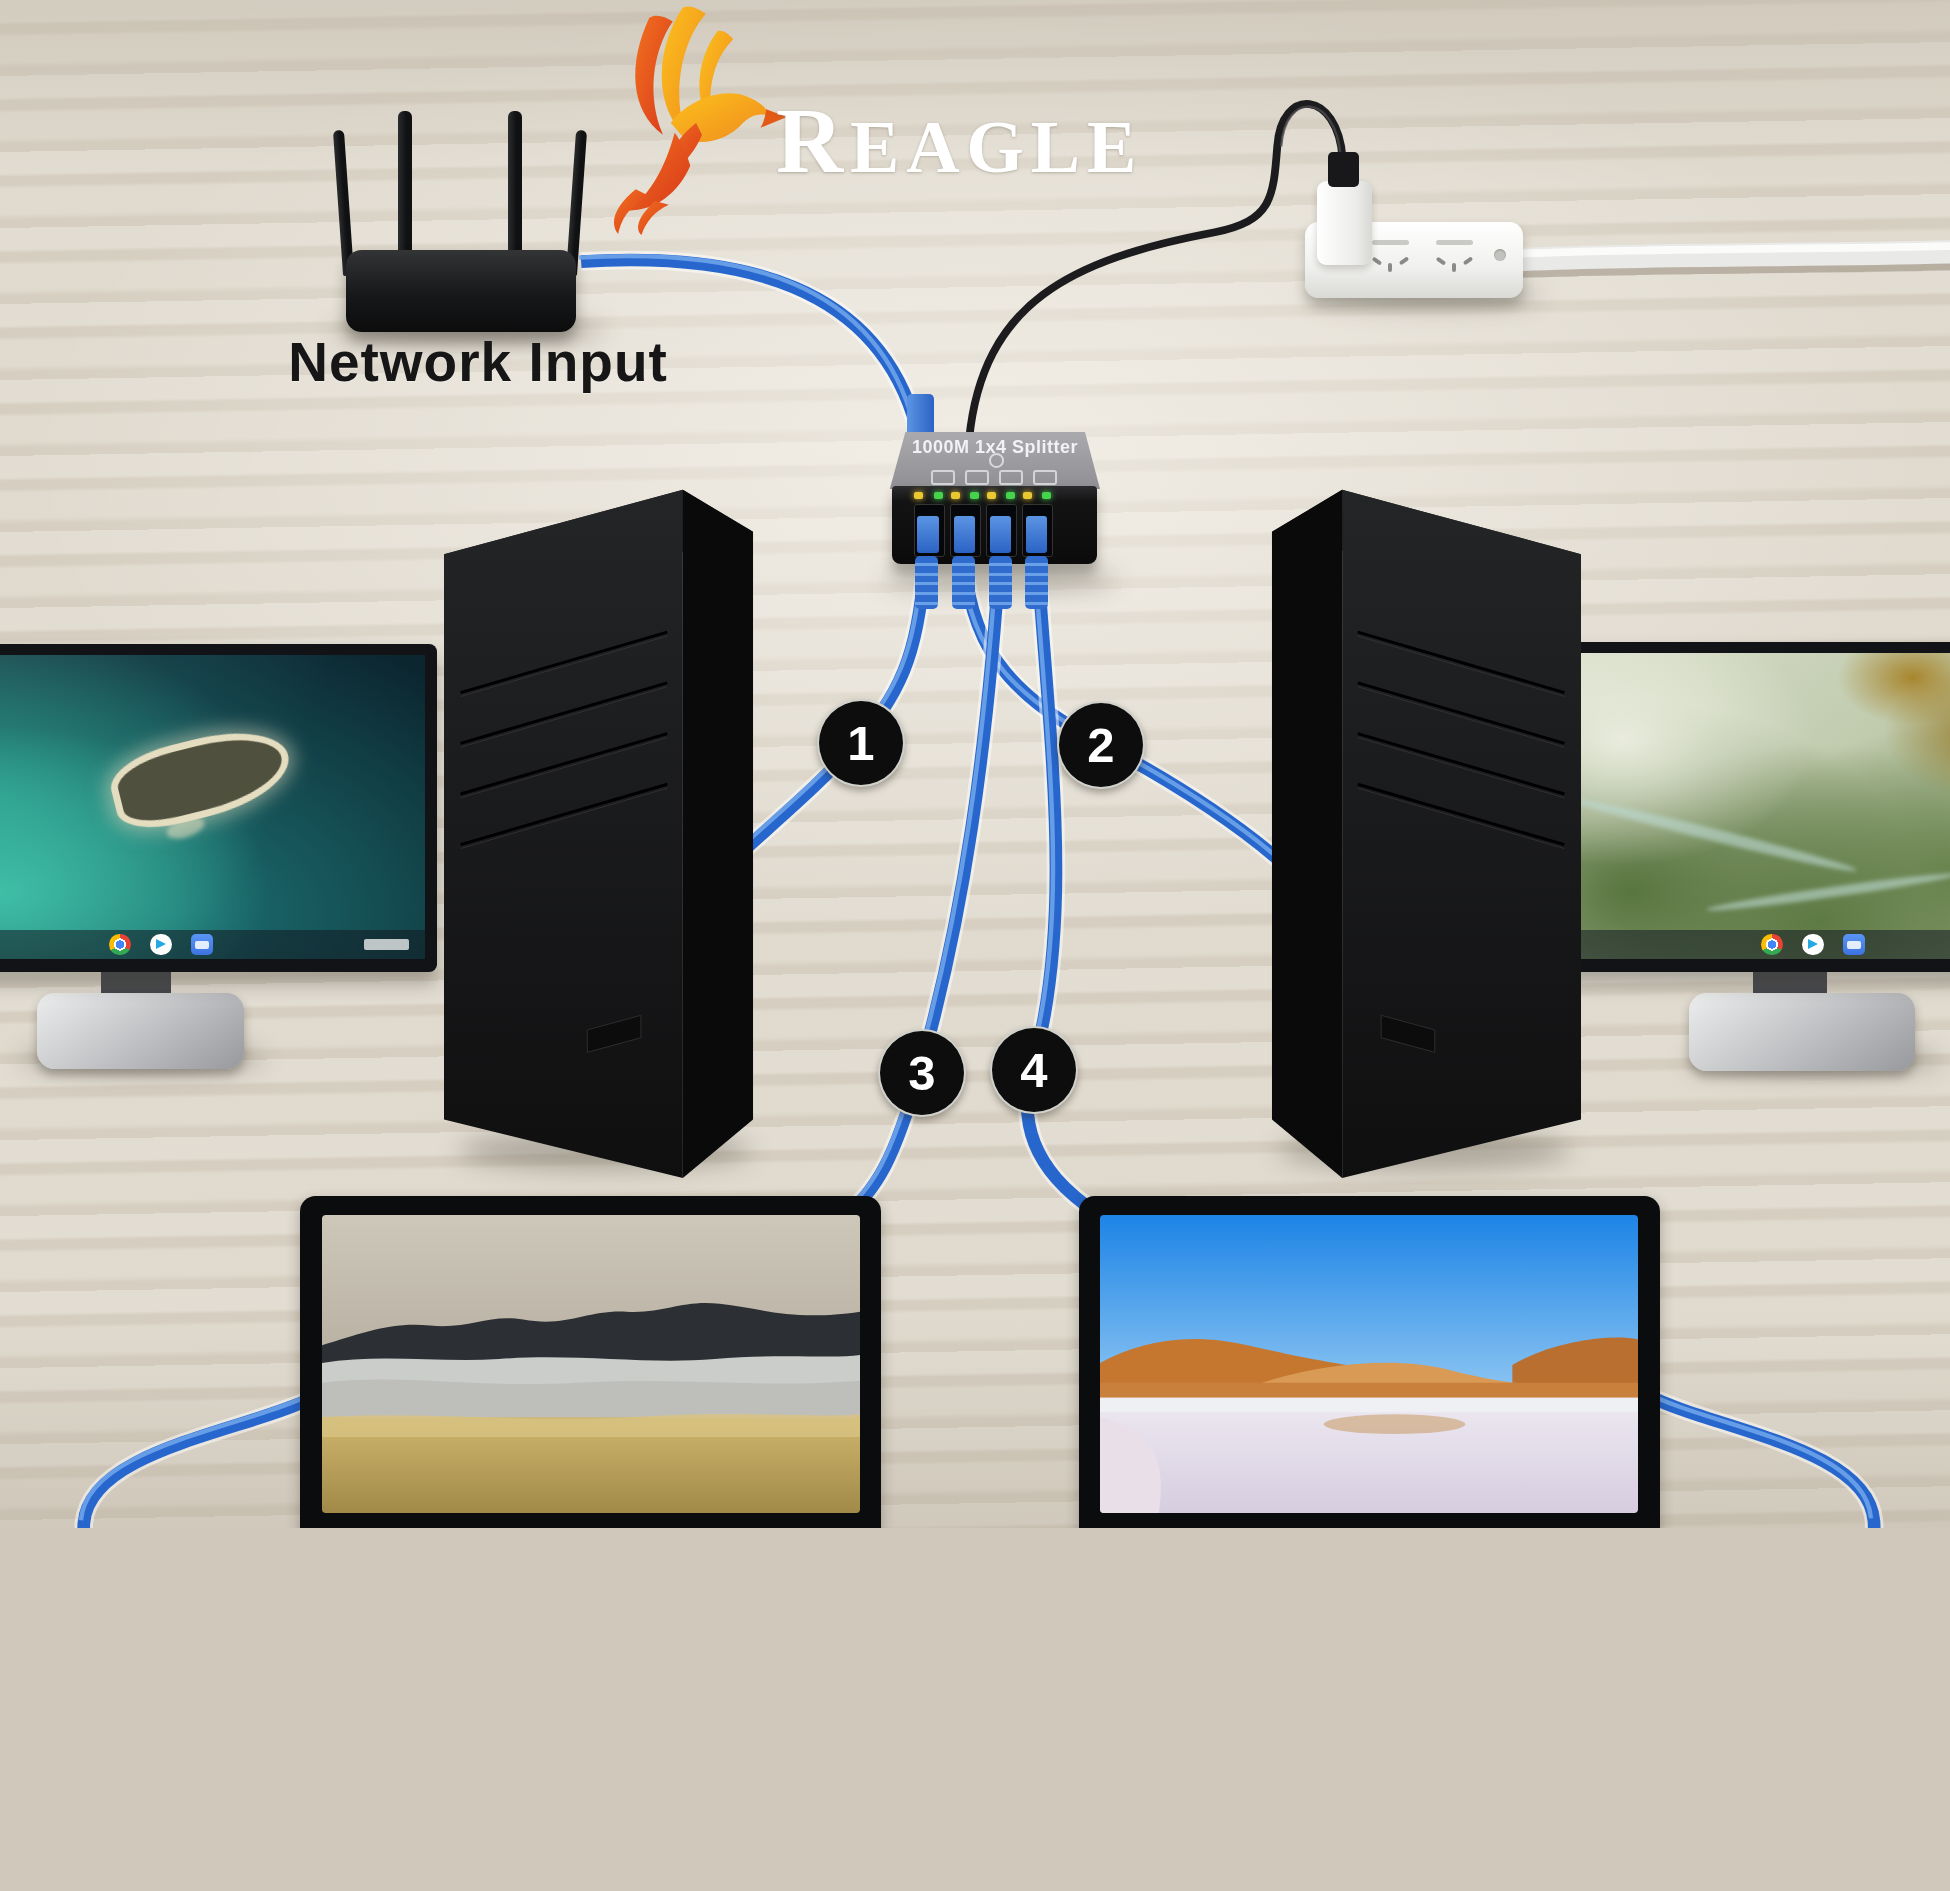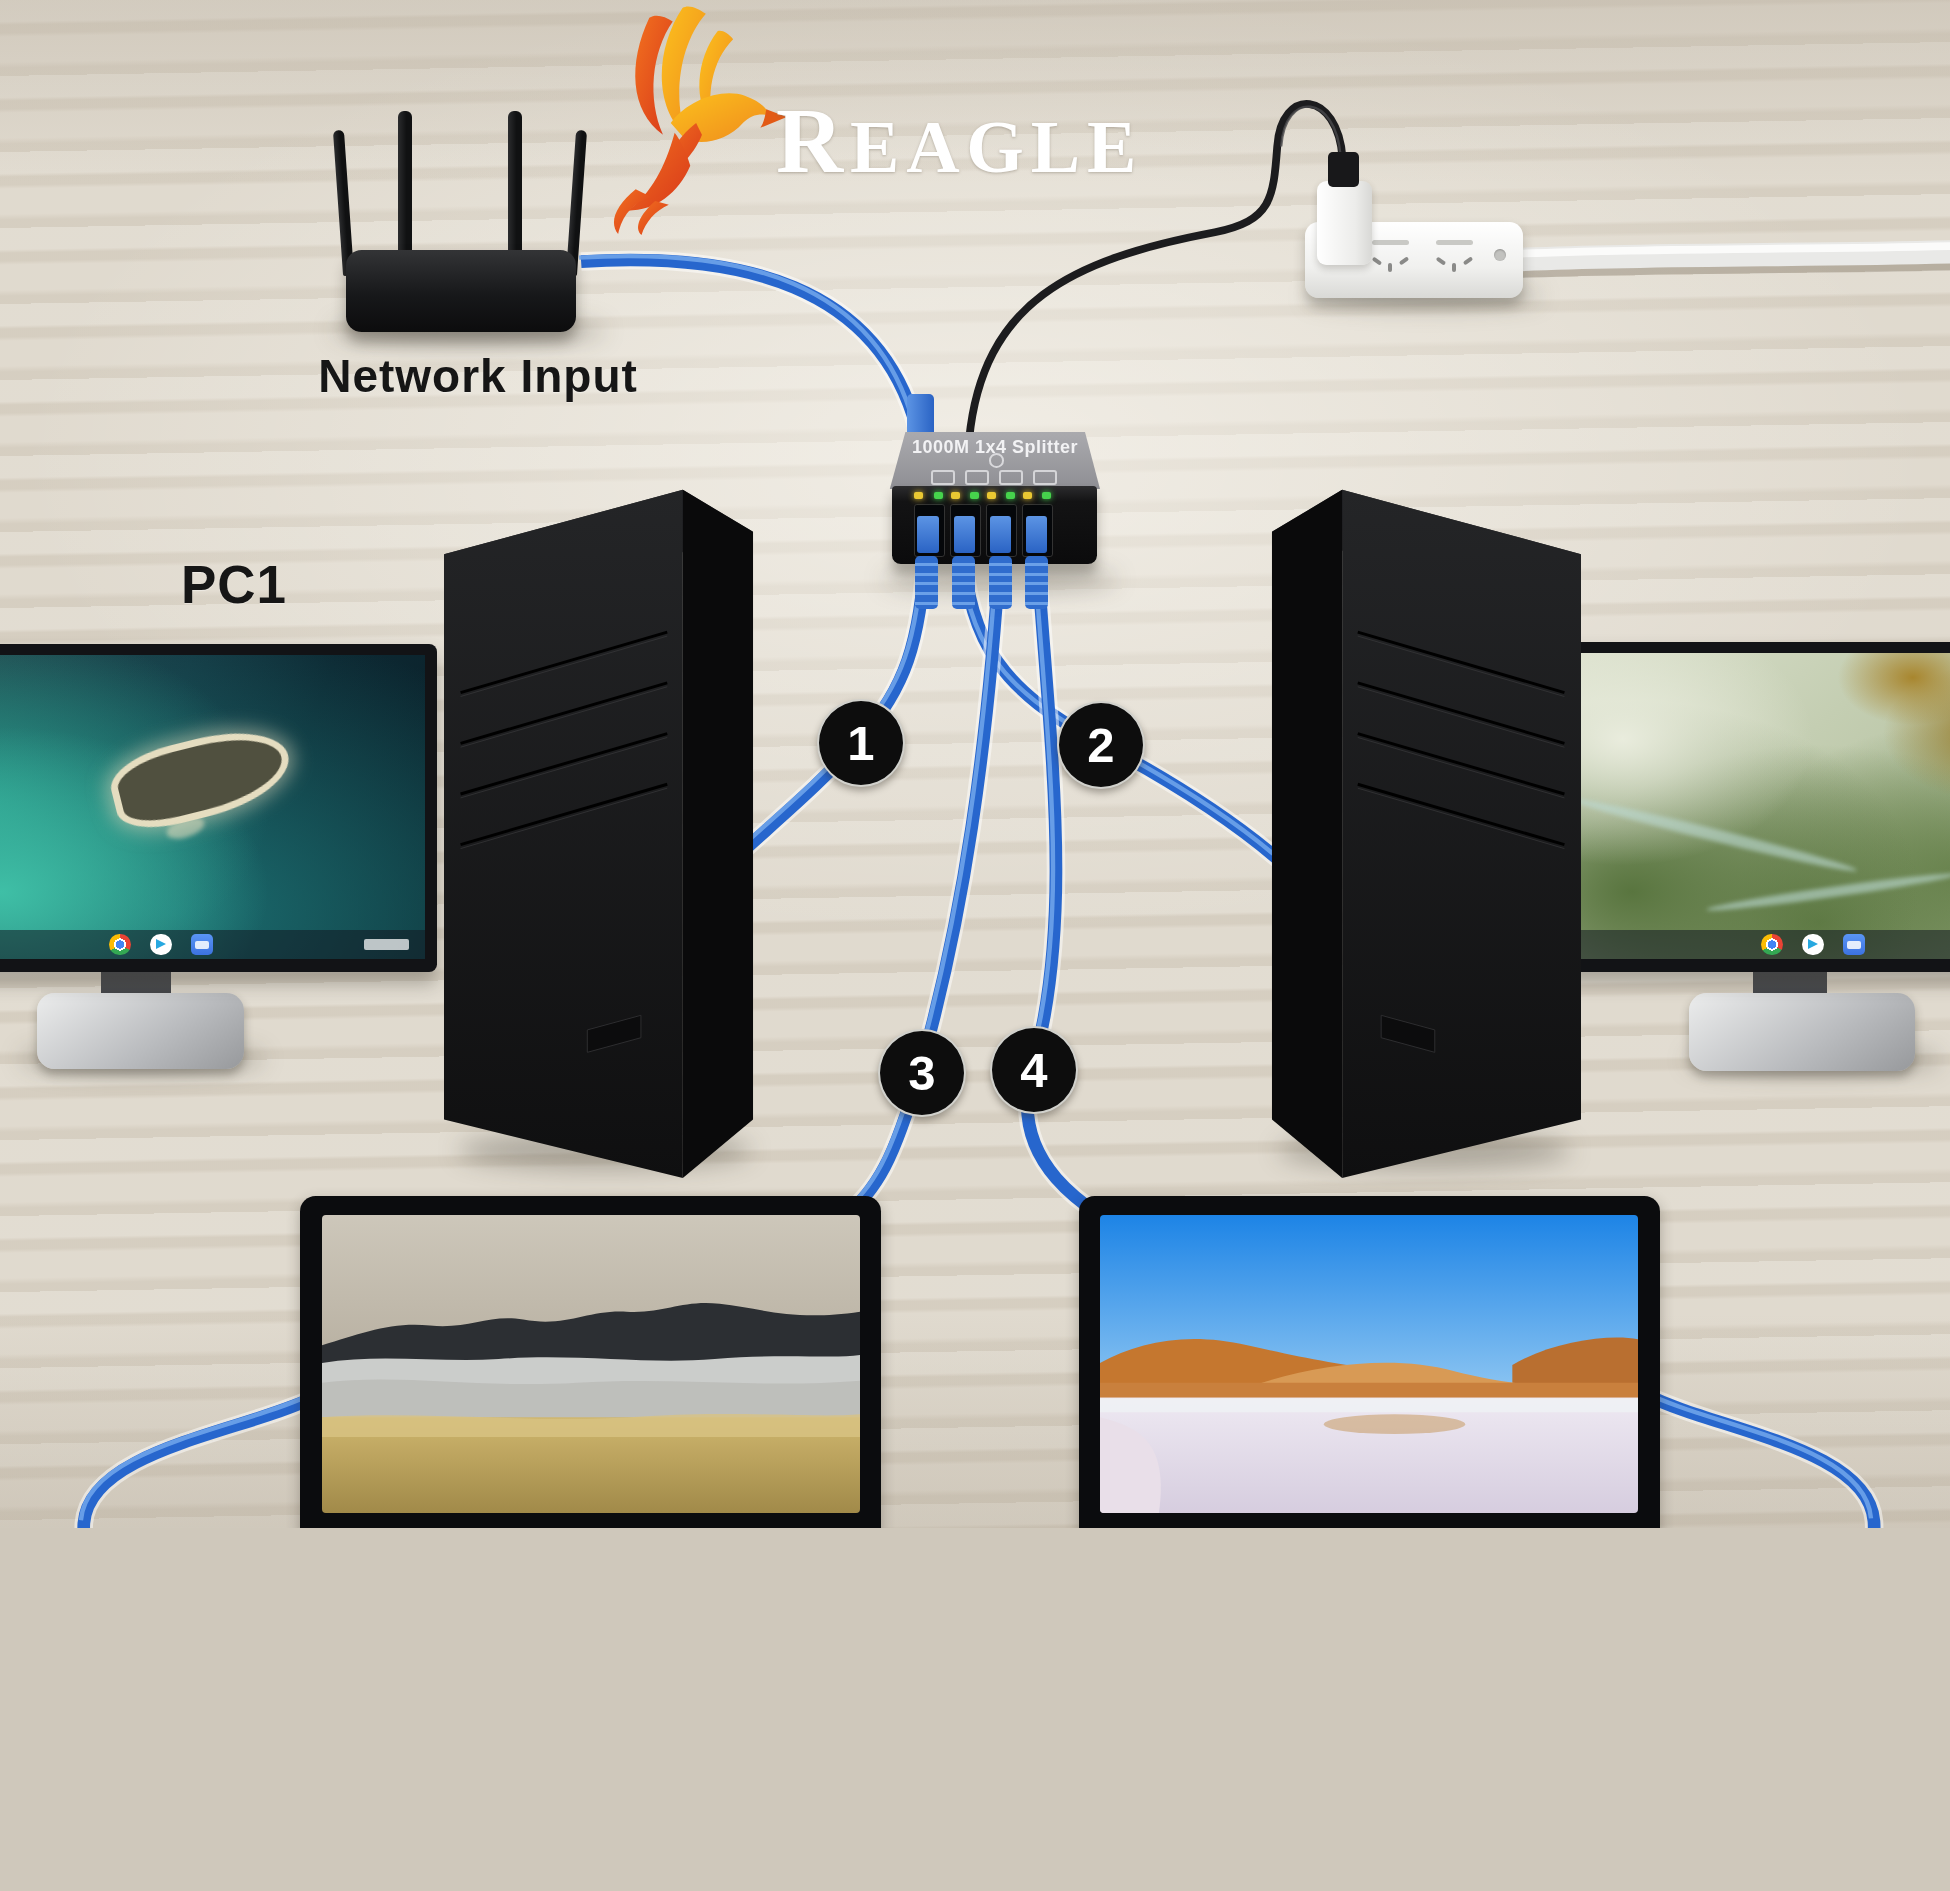--- a/index.html
+++ b/index.html
@@ -190,21 +190,21 @@
   </div>
 
   <div class="shadow" style="left:332px;top:318px;width:273px;height:25px;z-index:4"></div>
   <div>
     <div class="antenna" style="left:338px;top:130px;width:10.7px;height:146px;transform:rotate(-4deg);z-index:4"></div>
     <div class="antenna" style="left:398px;top:111px;width:13.7px;height:151px;z-index:4"></div>
     <div class="antenna" style="left:508px;top:111px;width:13.7px;height:151px;z-index:4"></div>
     <div class="antenna" style="left:571px;top:130px;width:10.7px;height:146px;transform:rotate(4deg);z-index:4"></div>
     <div class="router-body" style="z-index:5"></div>
   </div>
-  <div class="big-label" style="left:249px;top:349px;width:458px;font-size:46px;z-index:9">Network Input</div>
+  <div class="big-label" style="left:249px;top:330px;width:458px;font-size:55px;z-index:9">Network Input</div>
 
   <div class="shadow" style="left:1307px;top:285px;width:234px;height:21.5px;z-index:4"></div>
   <div class="strip" style="z-index:5">
     <div class="socket" style="left:59px;">
       <div class="cap-txt"></div>
       <div class="slots">
         <div class="slot" style="left:2px;top:5.9px;width:9.8px;height:3.9px;transform:rotate(35deg)"></div>
         <div class="slot" style="left:29px;top:5.9px;width:9.8px;height:3.9px;transform:rotate(-35deg)"></div>
         <div class="slot" style="left:18.5px;top:9.8px;width:3.9px;height:8.8px;"></div>
       </div>
@@ -422,16 +422,15 @@
   <div class="numcircle" style="left:1057px;top:701px;z-index:8">
       <span>2</span>
     </div>
   <div class="numcircle" style="left:878px;top:1029px;z-index:8">
       <span>3</span>
     </div>
   <div class="numcircle" style="left:990px;top:1026px;z-index:8">
       <span>4</span>
     </div>
 
-  <div class="big-label" style="left:112px;top:554px;width:244px;font-size:53px;z-index:9">PC1</div>
 
 </div>
 
 
 </body></html>

